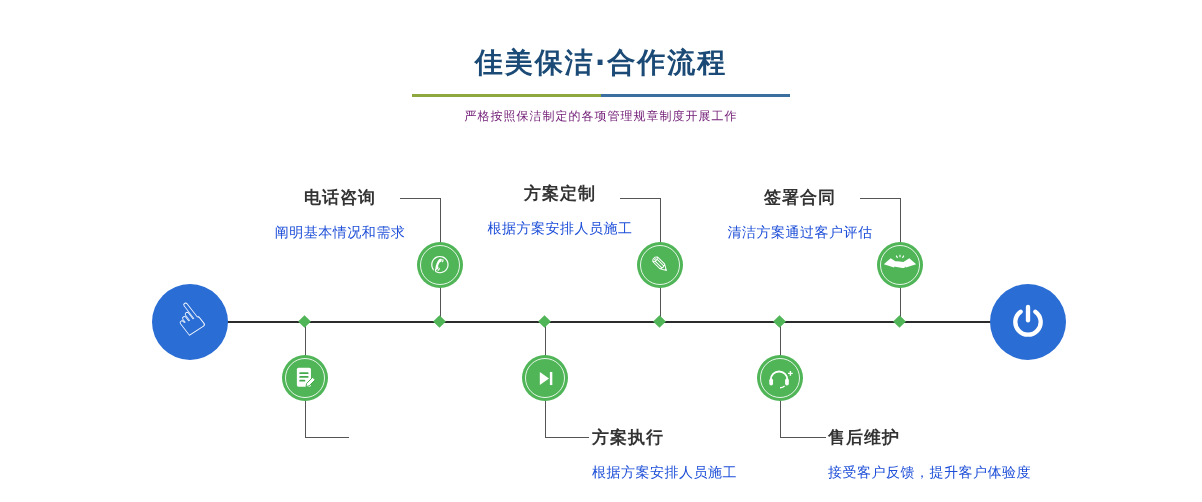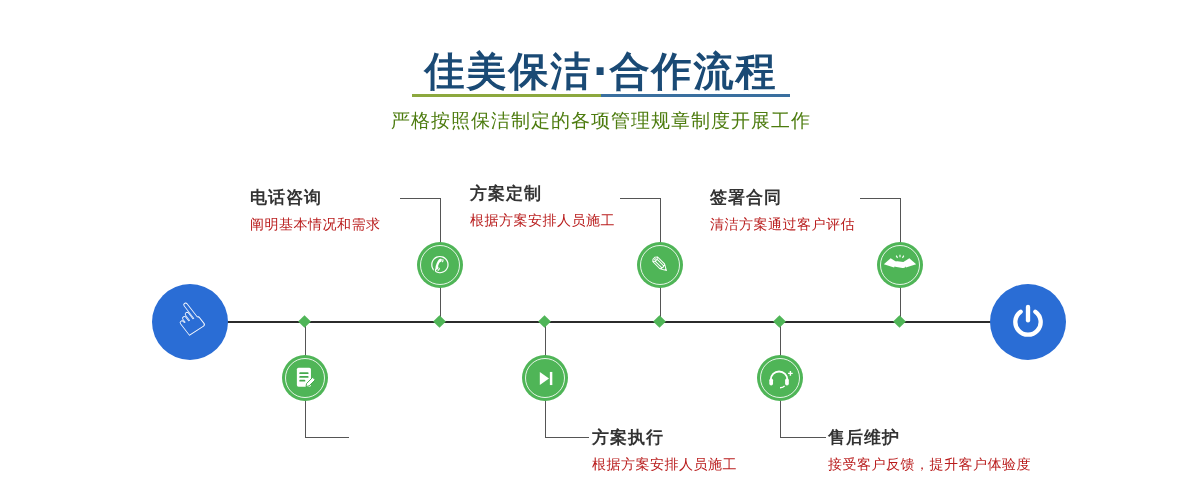--- a/index.html
+++ b/index.html
@@ -2,26 +2,26 @@
 <html><head>
 <meta charset="utf-8">
 <style>
   * { box-sizing: border-box; }
   html,body { margin:0; padding:0; background:#fff; }
   body { font-family:"DejaVu Sans","Liberation Sans",sans-serif; }
   .canvas { position:relative; width:1202px; height:502px; background:#ffffff; overflow:hidden; }
 
   
   .title { position:absolute; top:44px; left:0; width:100%; margin:0; text-align:center;
-           font-size:40px; font-weight:bold; color:#1a4a75; letter-spacing:2px; }
+           font-size:28px; font-weight:bold; color:#1a4a75; letter-spacing:2px; }
   .divider { position:absolute; top:94px; left:412px; width:378px; height:3px; display:flex; }
   .divider .seg-left  { flex:1; background:#8ca83e; }
   .divider .seg-right { flex:1; background:#3a6f9f; }
   .subtitle { position:absolute; top:108px; left:0; width:100%; text-align:center;
-              font-size:19px; color:#4d7c0f; letter-spacing:1px; }
+              font-size:12px; color:#701a75; letter-spacing:1px; }
 
   
   .main-line { position:absolute; left:190px; top:321px; width:840px; height:2px; background:#2b2b2b; }
 
   .endpoint { position:absolute; width:76px; height:76px; border-radius:50%; background:#2a6dd5;
               display:flex; align-items:center; justify-content:center; }
   .endpoint.start { left:152px; top:284px; }
   .endpoint.end   { left:990px; top:284px; }
   .hand-glyph { color:#ffffff; font-size:42px; line-height:1; transform:rotate(-38deg) translate(1px,-2px); }
 
@@ -52,30 +52,30 @@
   .node::before { content:""; position:absolute; inset:3px; border:1.5px solid rgba(255,255,255,.85); border-radius:50%; }
   .n1 { left:417px; top:242px; }
   .n2 { left:637px; top:242px; }
   .n3 { left:877px; top:242px; }
   .n4 { left:282px; top:355px; }
   .n5 { left:522px; top:355px; }
   .n6 { left:757px; top:355px; }
   .icon-glyph { position:relative; color:#fff; font-size:23px; line-height:1; }
 
   
-  .step-text-top { position:absolute; width:180px; }
+  .step-text-top { position:absolute; width:180px; text-align:center; }
   .t1 { left:250px; top:186px; }
   .t2 { left:470px; top:182px; }
   .t3 { left:710px; top:186px; }
   .step-text-bottom { position:absolute; text-align:left; }
   .t4 { left:352px; top:426px; }
   .t5 { left:592px; top:426px; }
   .t6 { left:828px; top:426px; }
   .step-title { font-size:17px; font-weight:bold; color:#333; line-height:22px; letter-spacing:1px; }
-  .step-desc  { font-size:14px; color:#b91c1c; line-height:16px; margin-top:8px; letter-spacing:0.5px; }
+  .step-desc  { font-size:14px; color:#1d4ed8; line-height:16px; margin-top:16px; letter-spacing:0.5px; }
 
   svg { display:block; position:relative; }
 </style>
 </head>
 <body>
 
 <div class="canvas">
 
   <h1 class="title">佳美保洁·合作流程</h1>
   <div class="divider">

